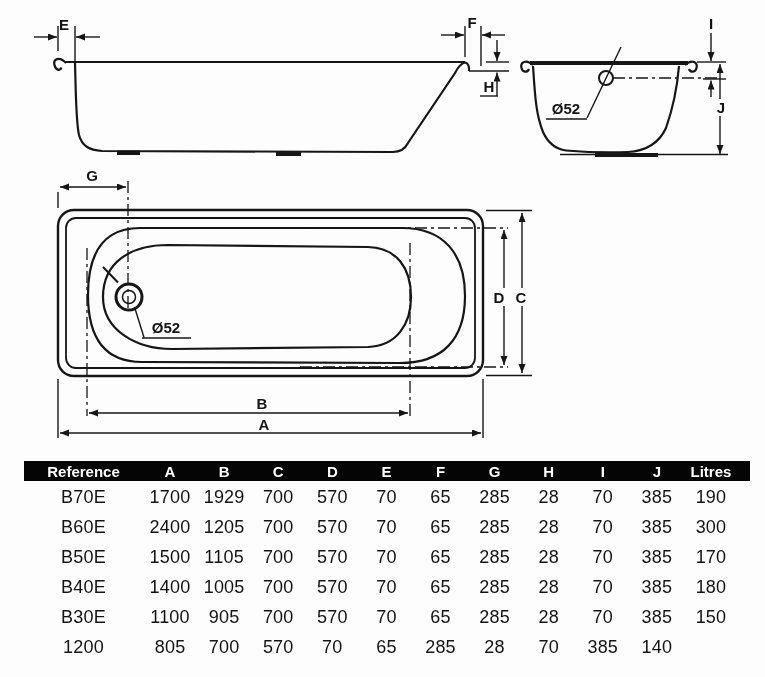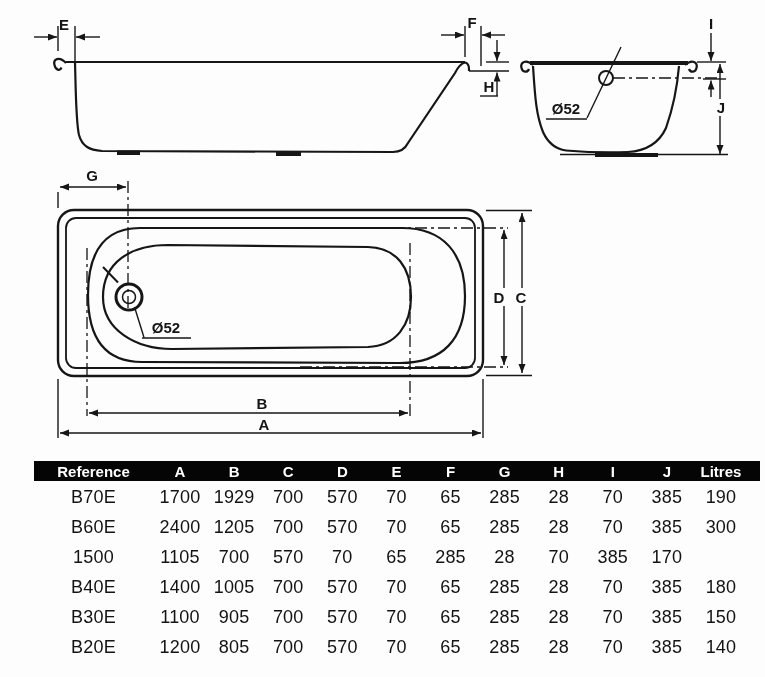--- a/index.html
+++ b/index.html
@@ -6,21 +6,21 @@
   body{width:765px;height:677px;position:relative;font-family:"Liberation Sans",sans-serif;}
   .stage{position:absolute;inset:0;background:#fdfdfd;overflow:hidden;}
   svg{position:absolute;left:0;top:0;}
   svg text{font:bold 15px "Liberation Sans",sans-serif;fill:#141414;text-anchor:middle;}
   .ln{stroke:#161616;fill:none;}
   .out{stroke-width:2.2;}
   .thick{stroke-width:4;}
   .thin{stroke-width:1.4;}
   .dd{stroke-width:1.3;stroke-dasharray:12 4 3 4;}
   .lblbg{fill:#fdfdfd;stroke:none;}
-  .spec-table{position:absolute;left:34px;top:461px;width:726px;}
+  .spec-table{position:absolute;left:24px;top:461px;width:726px;}
   .thead{display:grid;grid-template-columns:119px repeat(11,1fr);padding-right:12px;
          background:#050505;color:#fff;height:20px;align-items:center;
          font-size:15px;font-weight:bold;}
   .thead .th{text-align:center;white-space:nowrap;}
   .tbody{padding-top:1px;}
   .tr{display:grid;grid-template-columns:119px repeat(11,1fr);padding-right:12px;height:30px;align-items:center;}
   .td{text-align:center;font-size:18px;color:#131313;letter-spacing:0.2px;white-space:nowrap;}
 </style>
 </head>
 <body>
@@ -185,20 +185,21 @@
           <div class="td">570</div>
           <div class="td">70</div>
           <div class="td">65</div>
           <div class="td">285</div>
           <div class="td">28</div>
           <div class="td">70</div>
           <div class="td">385</div>
           <div class="td">300</div>
         </div>
         <div class="tr">
+          <div class="td">B50E</div>
           <div class="td">1500</div>
           <div class="td">1105</div>
           <div class="td">700</div>
           <div class="td">570</div>
           <div class="td">70</div>
           <div class="td">65</div>
           <div class="td">285</div>
           <div class="td">28</div>
           <div class="td">70</div>
           <div class="td">385</div>
@@ -226,21 +227,20 @@
           <div class="td">570</div>
           <div class="td">70</div>
           <div class="td">65</div>
           <div class="td">285</div>
           <div class="td">28</div>
           <div class="td">70</div>
           <div class="td">385</div>
           <div class="td">150</div>
         </div>
         <div class="tr">
-          <div class="td">B20E</div>
           <div class="td">1200</div>
           <div class="td">805</div>
           <div class="td">700</div>
           <div class="td">570</div>
           <div class="td">70</div>
           <div class="td">65</div>
           <div class="td">285</div>
           <div class="td">28</div>
           <div class="td">70</div>
           <div class="td">385</div>

